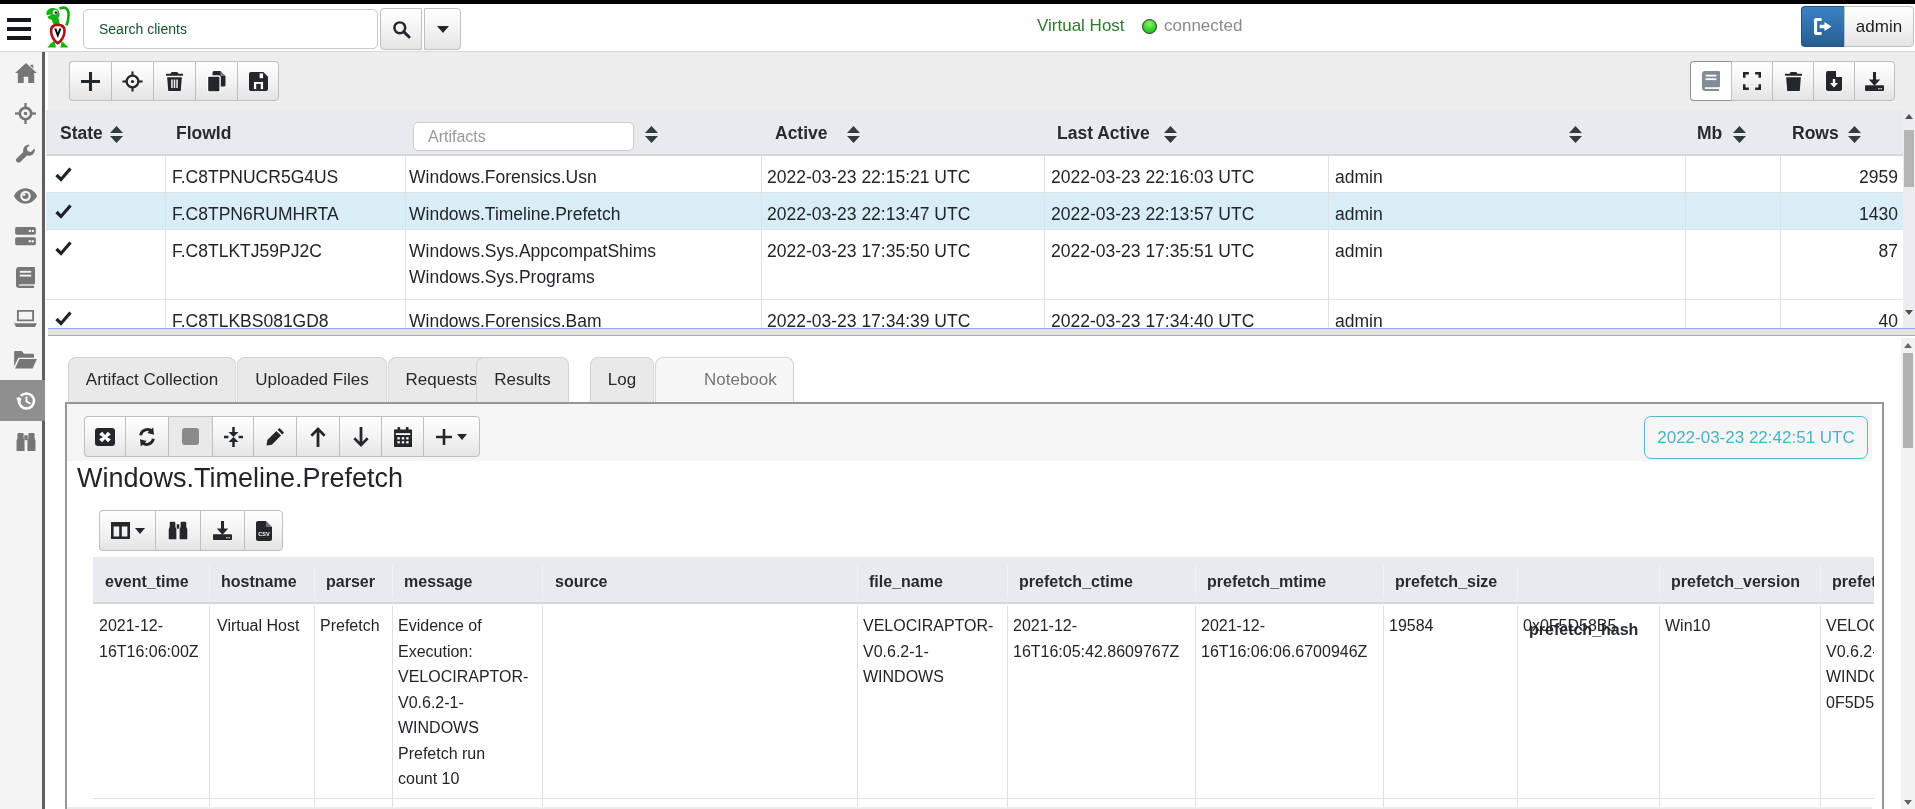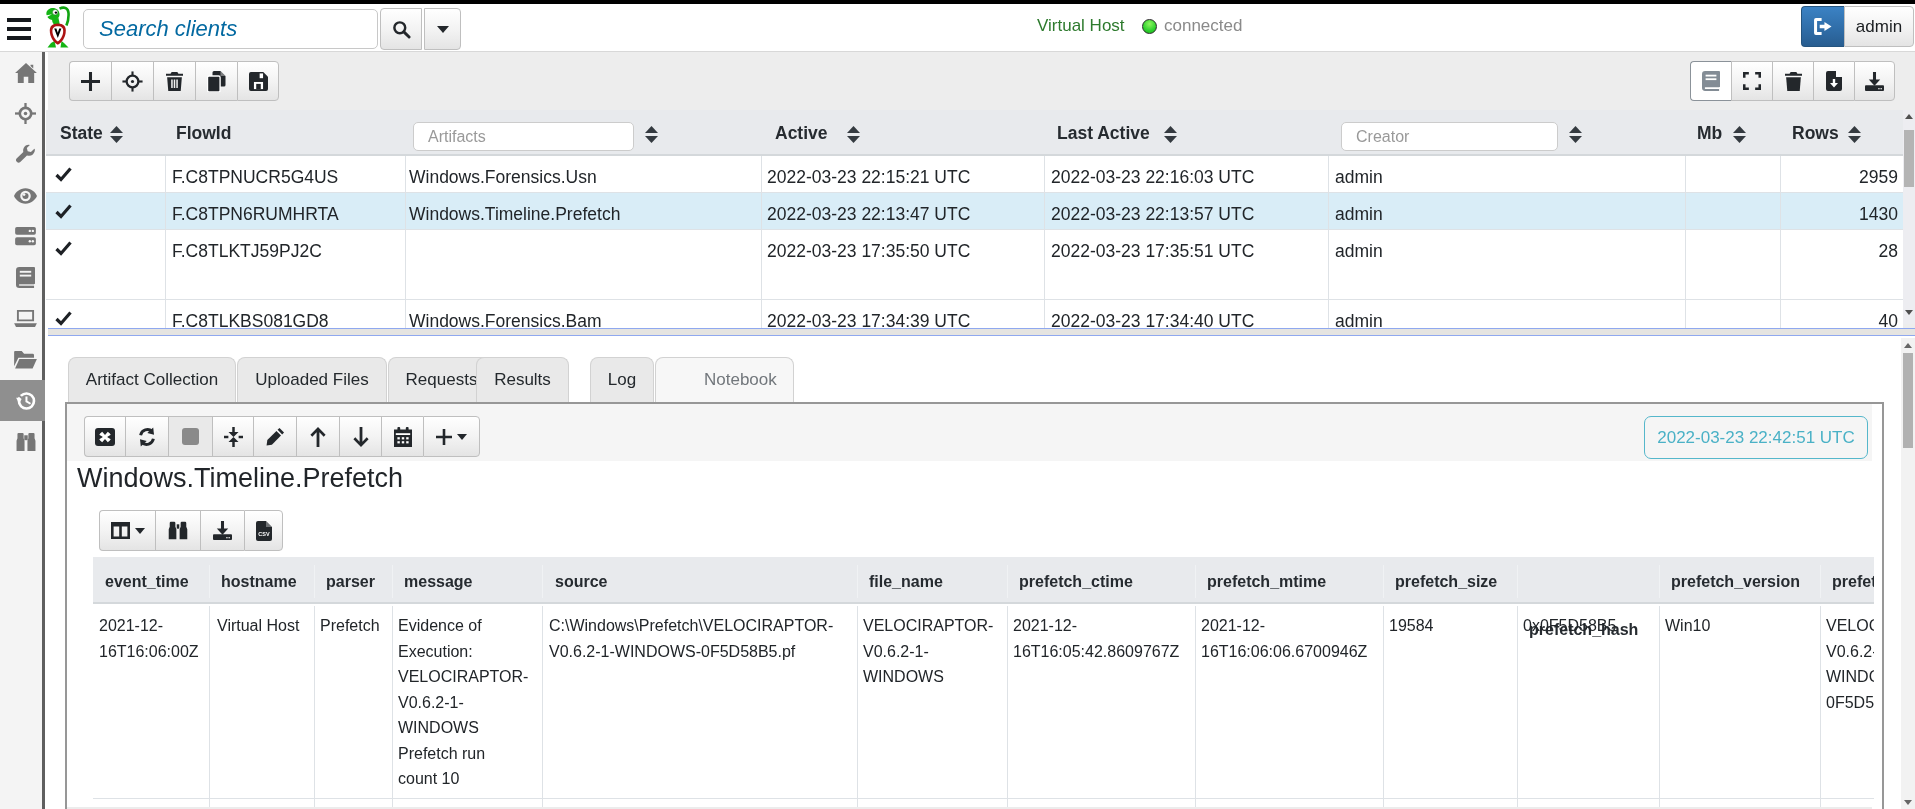--- a/index.html
+++ b/index.html
@@ -34,21 +34,21 @@
       <path d="M8 13 C8 16 9 18 11 19.5 L16 19.5 L14.5 12 Z" fill="#14b414"></path>
       <path d="M7 37 L3.5 41.5 L12 41.5 L10.5 35 Z" fill="#14b414"></path>
       <path d="M20 37 L24.5 41.5 L16.5 41.5 L17.5 35 Z" fill="#14b414"></path>
       <path d="M13.8 17.5 C8 17.5 5.8 20.5 5.8 24.5 C5.8 31 9.5 36.5 13.8 38.8 C18.1 36.5 21.8 31 21.8 24.5 C21.8 20.5 19.6 17.5 13.8 17.5 Z" fill="#ad1313"></path>
       <path d="M13.8 20.3 C9.8 20.3 8.4 22.4 8.4 25 C8.4 29.6 11 33.7 13.8 35.6 C16.6 33.7 19.2 29.6 19.2 25 C19.2 22.4 17.8 20.3 13.8 20.3 Z" fill="#fff"></path>
       <path d="M10.2 22.5 L13.8 32 L17.4 22.5 L15.2 22.5 L13.8 26.8 L12.4 22.5 Z" fill="#000"></path>
     </svg>
   </div>
 
   <div class="abs" style="left:83px;top:5px;width:295px;height:40px;background:#fff;border:1px solid #c8c8c8;border-radius:5px;display:flex;align-items:center;">
-    <span style="color:#0369a1;font-size:22px;margin-left:15px;font-style:italic;">Search clients</span>
+    <span style="color:#14532d;font-size:14px;margin-left:15px;">Search clients</span>
   </div>
 
   <div class="abs btn" style="left:380px;top:4px;width:42px;height:42px;border-radius:4px 0 0 4px;">
     <svg width="19" height="19" viewBox="0 0 20 20">
         <circle cx="8.2" cy="8.2" r="5.7" fill="none" stroke="#23272b" stroke-width="2.6"></circle>
         <path d="M12.5 12.5 L18 18" stroke="#23272b" stroke-width="3" stroke-linecap="round"></path>
       </svg>
   </div>
   <div class="abs btn" style="left:424px;top:4px;width:37px;height:42px;border-radius:0 4px 4px 0;">
     <div style="width:0;height:0;border-left:6px solid transparent;border-right:6px solid transparent;border-top:7px solid #23272b;"></div>
@@ -258,21 +258,20 @@
     <span class="fh" style="left:729px;">Active</span>
     <svg class="abs" style="left:801px;top:16px;" width="13" height="17" viewBox="0 0 13 17" fill="#343a40">
         <path d="M6.5 0 L13 7 H0 Z"></path>
         <path d="M6.5 17 L0 10 H13 Z"></path>
       </svg>
     <span class="fh" style="left:1011px;">Last Active</span>
     <svg class="abs" style="left:1118px;top:16px;" width="13" height="17" viewBox="0 0 13 17" fill="#343a40">
         <path d="M6.5 0 L13 7 H0 Z"></path>
         <path d="M6.5 17 L0 10 H13 Z"></path>
       </svg>
-    <div class="finp" style="left:1295px;width:217px;">Creator</div>
     <svg class="abs" style="left:1523px;top:16px;" width="13" height="17" viewBox="0 0 13 17" fill="#343a40">
         <path d="M6.5 0 L13 7 H0 Z"></path>
         <path d="M6.5 17 L0 10 H13 Z"></path>
       </svg>
     <span class="fh" style="left:1651px;">Mb</span>
     <svg class="abs" style="left:1687px;top:16px;" width="13" height="17" viewBox="0 0 13 17" fill="#343a40">
         <path d="M6.5 0 L13 7 H0 Z"></path>
         <path d="M6.5 17 L0 10 H13 Z"></path>
       </svg>
     <span class="fh" style="left:1746px;">Rows</span>
@@ -304,24 +303,25 @@
     <span class="fc" style="left:1005px;">2022-03-23 22:13:57 UTC</span>
     <span class="fc" style="left:1289px;">admin</span>
     <span class="fc" style="right:5px;">1430</span>
   </div>
 
   <div class="frow" style="top:120px;height:70px;">
     <svg class="abs" style="left:9px;top:11px;" width="17" height="15" viewBox="0 0 17 15">
         <path d="M1.5 8 L6 12.5 L15.5 1.5" fill="none" stroke="#1e2125" stroke-width="3.2"></path>
       </svg>
     <span class="fc" style="left:126px;">F.C8TLKTJ59PJ2C</span>
+    <span class="fc" style="left:363px;">Windows.Sys.AppcompatShims<br>Windows.Sys.Programs</span>
     <span class="fc" style="left:721px;">2022-03-23 17:35:50 UTC</span>
     <span class="fc" style="left:1005px;">2022-03-23 17:35:51 UTC</span>
     <span class="fc" style="left:1289px;">admin</span>
-    <span class="fc" style="right:5px;">28</span>
+    <span class="fc" style="right:5px;">87</span>
   </div>
 
   <div class="frow" style="top:190px;height:38px;border-bottom:none;">
     <svg class="abs" style="left:9px;top:11px;" width="17" height="15" viewBox="0 0 17 15">
         <path d="M1.5 8 L6 12.5 L15.5 1.5" fill="none" stroke="#1e2125" stroke-width="3.2"></path>
       </svg>
     <span class="fc" style="left:126px;">F.C8TLKBS081GD8</span>
     <span class="fc" style="left:363px;">Windows.Forensics.Bam</span>
     <span class="fc" style="left:721px;">2022-03-23 17:34:39 UTC</span>
     <span class="fc" style="left:1005px;">2022-03-23 17:34:40 UTC</span>
@@ -492,21 +492,20 @@
     <div class="nhl" style="left:1102px;"></div>
     <div class="nhl" style="left:1290px;"></div>
     <div class="nhl" style="left:1424px;"></div>
     <div class="nhl" style="left:1566px;"></div>
     <div class="nhl" style="left:1727px;"></div>
   <div class="abs" style="left:0;top:241px;width:1977px;height:1px;background:#dee2e6;"></div>
   <span class="nc" style="left:6px;">2021-12-<br>16T16:06:00Z</span>
   <span class="nc" style="left:124px;">Virtual Host</span>
   <span class="nc" style="left:227px;">Prefetch</span>
   <span class="nc" style="left:305px;">Evidence of<br>Execution:<br>VELOCIRAPTOR-<br>V0.6.2-1-<br>WINDOWS<br>Prefetch run<br>count 10</span>
-  <span class="nc" style="left:456px;">C:\Windows\Prefetch\VELOCIRAPTOR-<br>V0.6.2-1-WINDOWS-0F5D58B5.pf</span>
   <span class="nc" style="left:770px;">VELOCIRAPTOR-<br>V0.6.2-1-<br>WINDOWS</span>
   <span class="nc" style="left:920px;">2021-12-<br>16T16:05:42.8609767Z</span>
   <span class="nc" style="left:1108px;">2021-12-<br>16T16:06:06.6700946Z</span>
   <span class="nc" style="left:1296px;">19584</span>
   <span class="nc" style="left:1430px;">0x0F5D58B5</span>
   <span class="nc" style="left:1572px;">Win10</span>
   <span class="nc" style="left:1733px;">VELOCIRAPTOR-<br>V0.6.2-1-<br>WINDOWS-<br>0F5D58B5.pf</span>
   <div class="nvl" style="left:116px;"></div>
     <div class="nvl" style="left:221px;"></div>
     <div class="nvl" style="left:299px;"></div>

